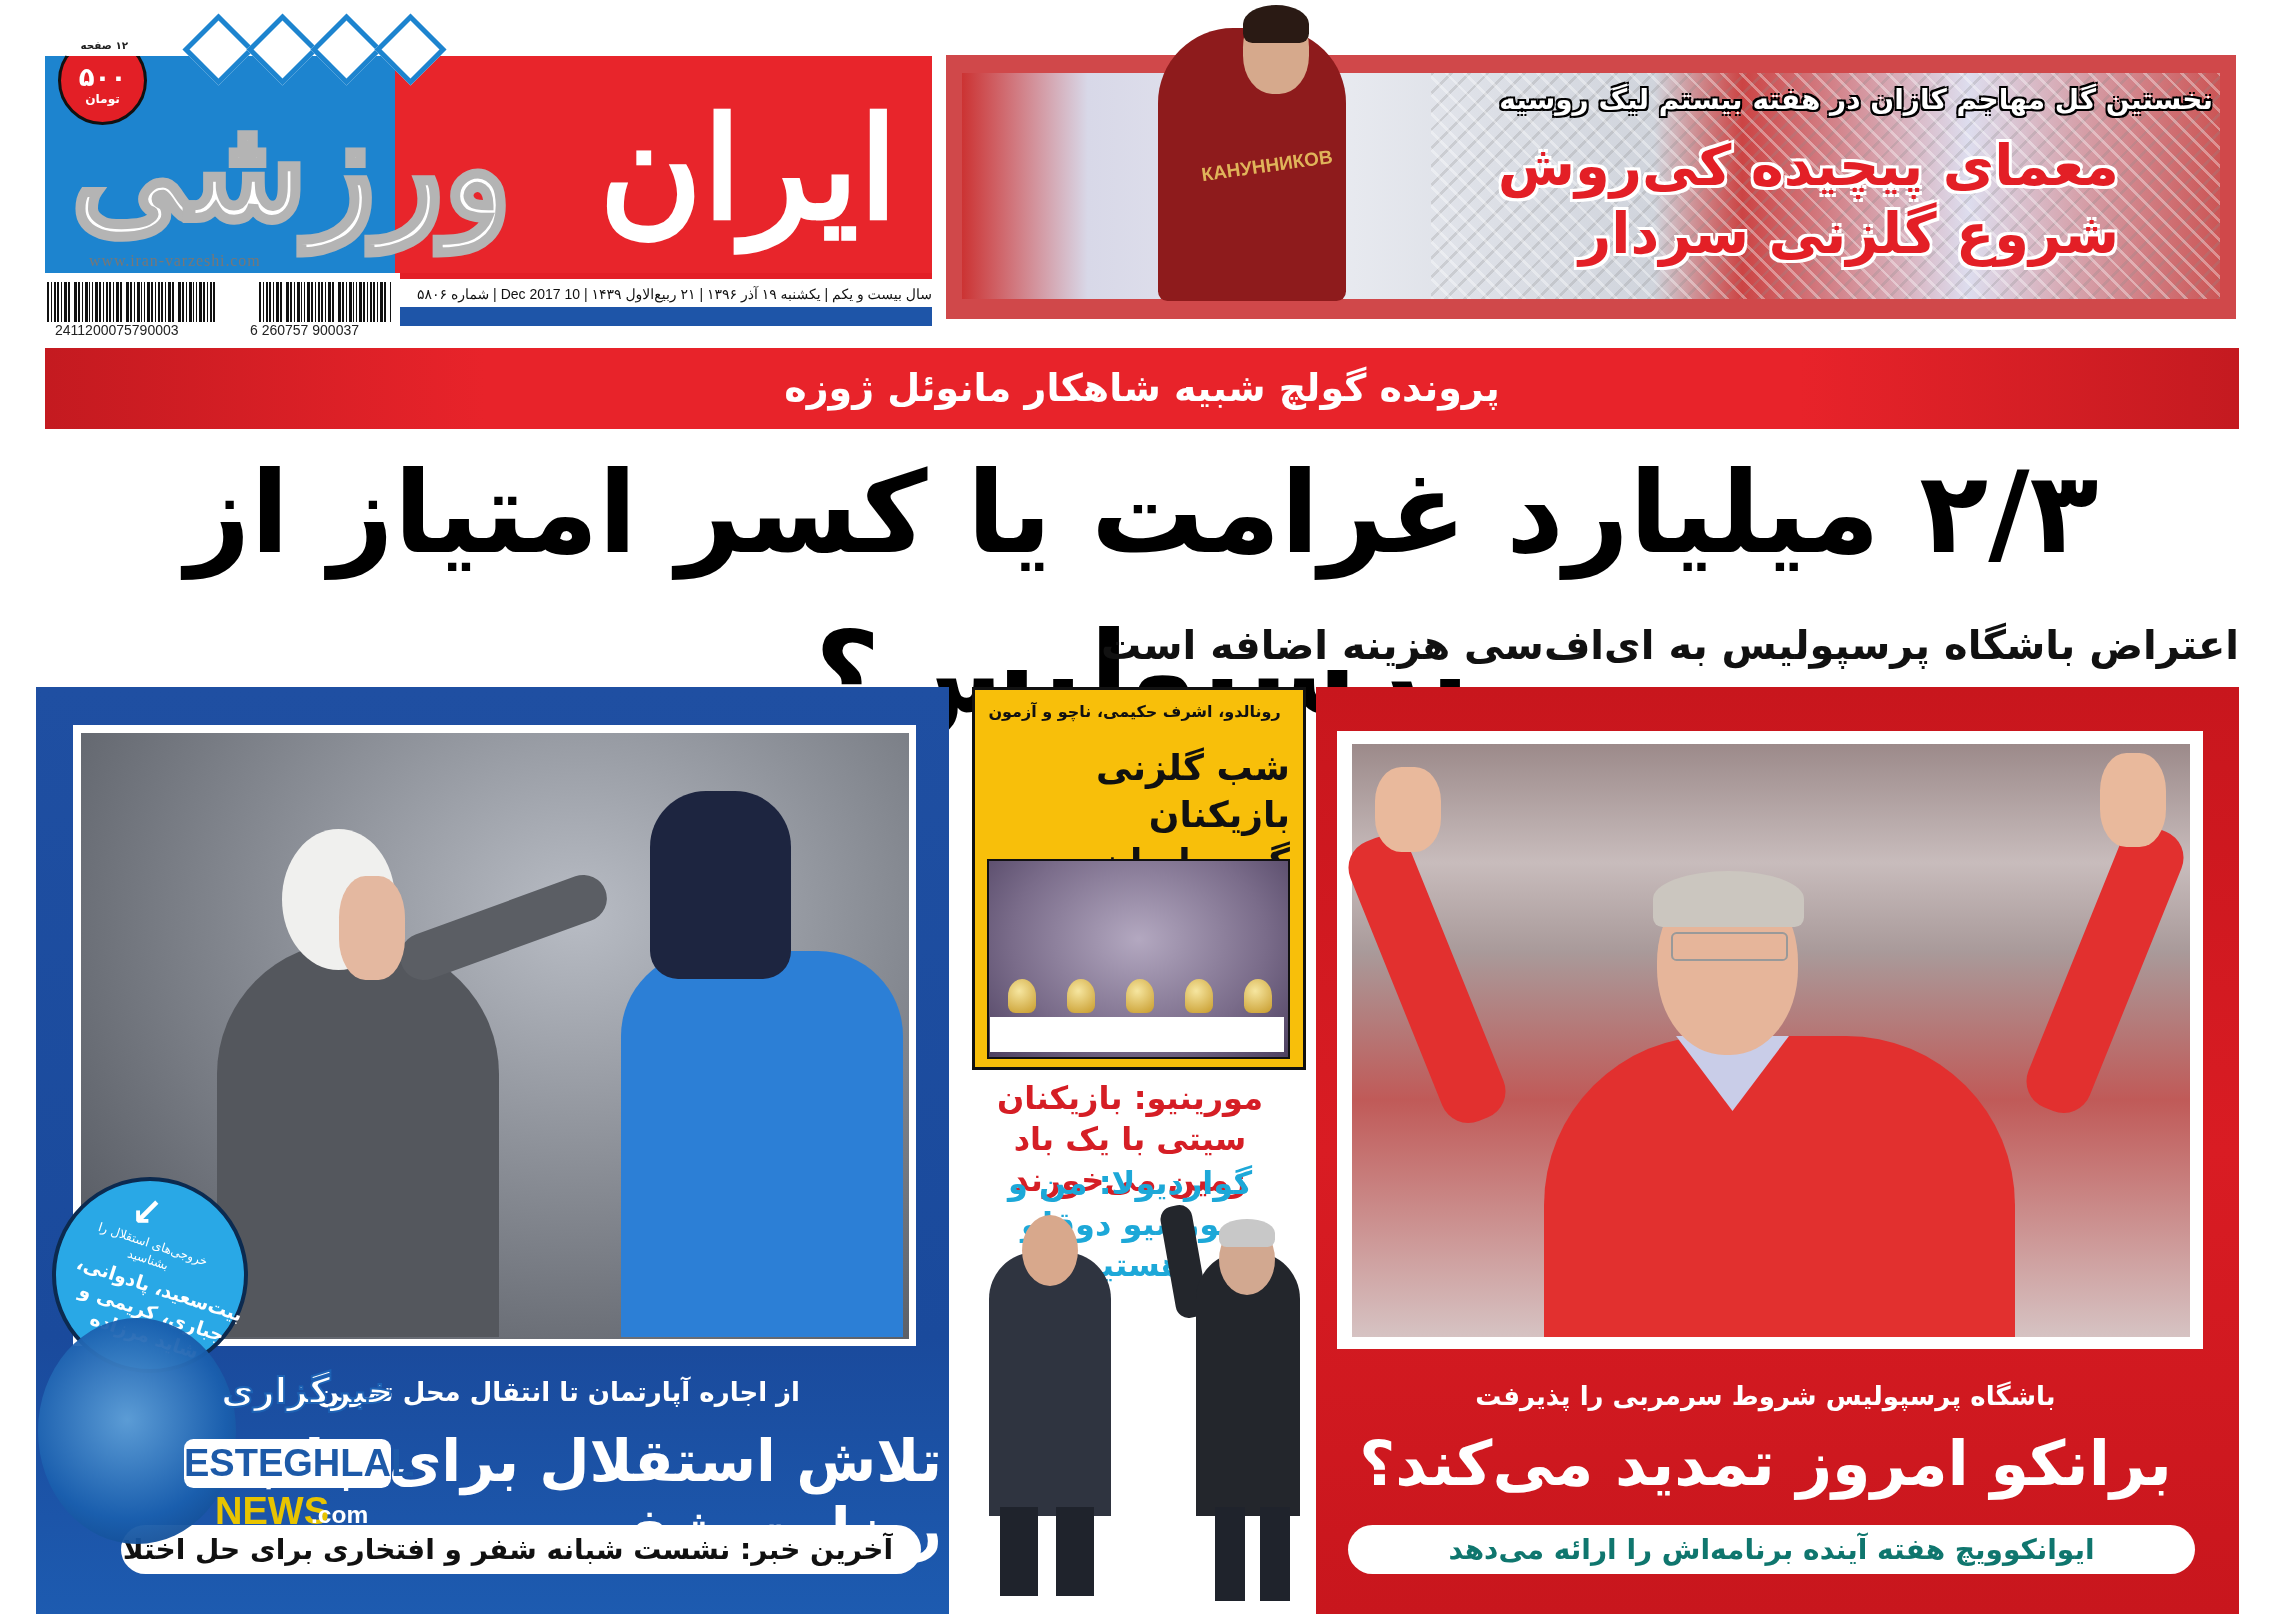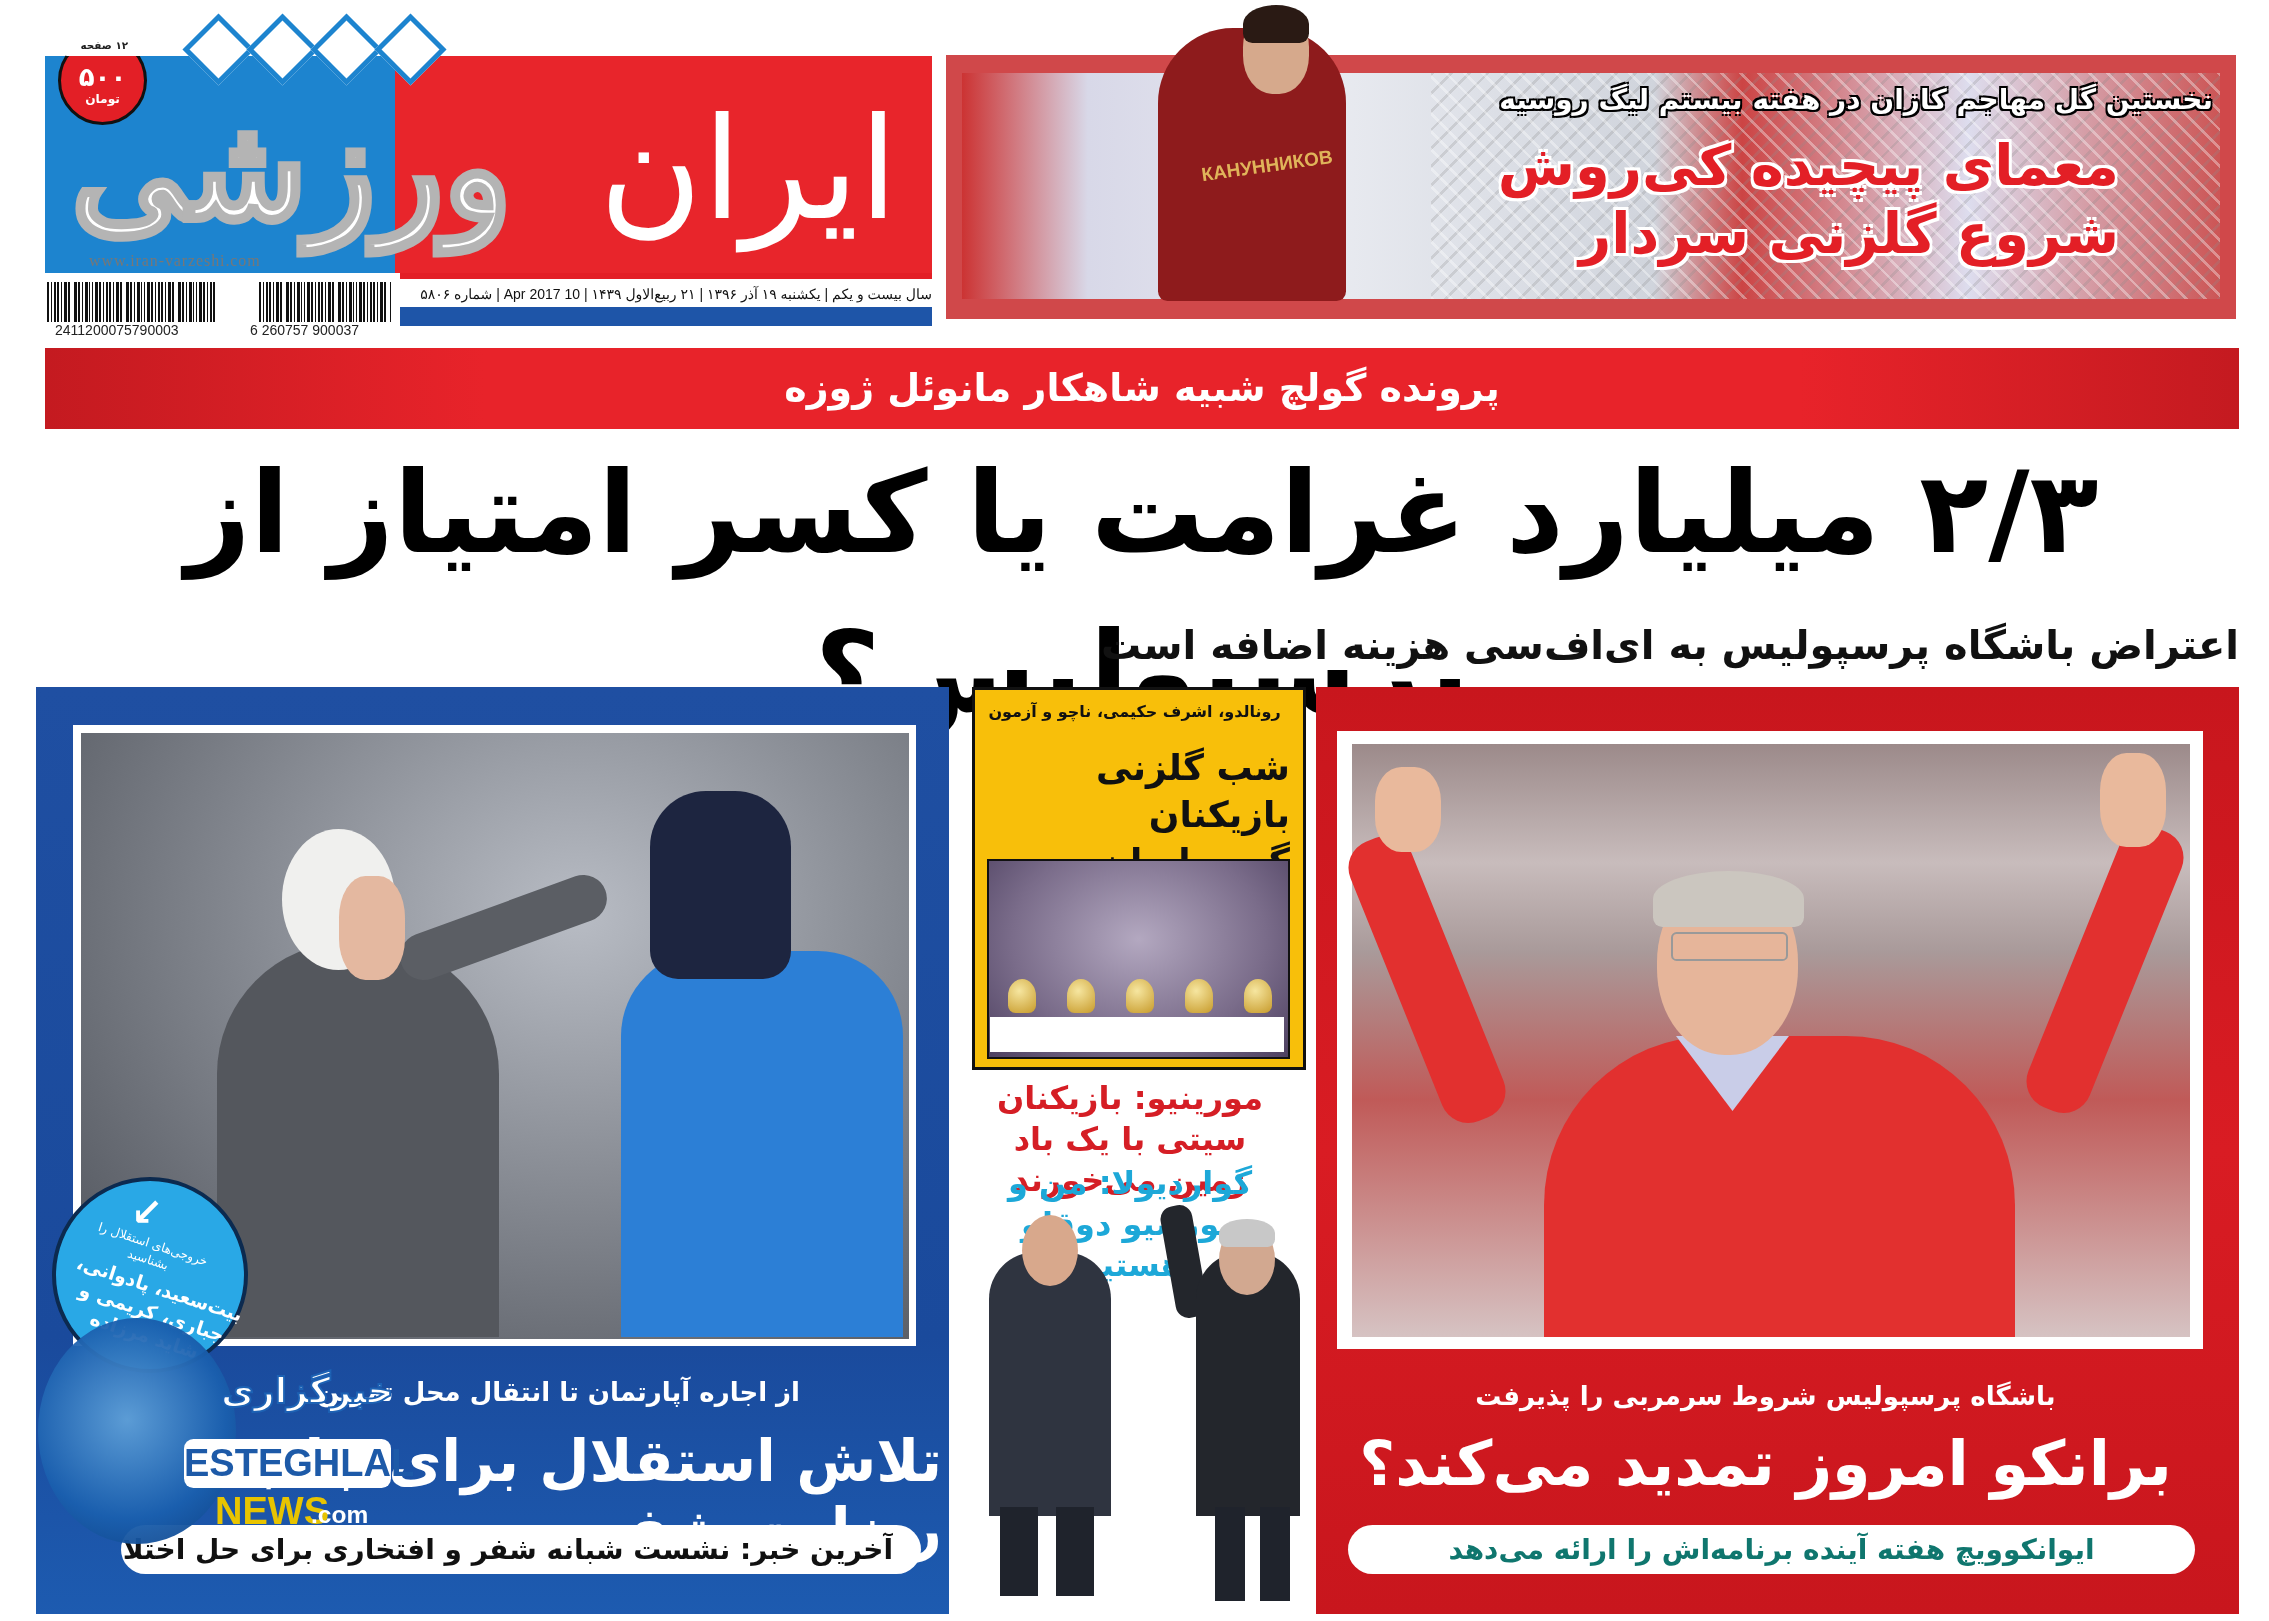--- a/index.html
+++ b/index.html
@@ -5,21 +5,21 @@
   html,body{margin:0;padding:0;background:#fff;}
   body{width:2269px;height:1621px;position:relative;overflow:hidden;font-family:"DejaVu Sans",sans-serif;}
   .abs{position:absolute;}
   .rtl{direction:rtl;}
 
   
   .logo-red{left:395px;top:56px;width:537px;height:217px;background:#e8252b;}
   .logo-blue{left:45px;top:56px;width:358px;height:217px;background:#1d84cf;}
   .logo-diamonds{left:193px;top:23.5px;width:245px;height:47px;display:flex;gap:13px;}
   .logo-diamonds span{display:block;width:41px;height:41px;background:#fff;border:5.6px solid #1d84cf;transform:rotate(45deg);}
-  .logo-text-ir{left:565px;top:75px;width:367px;height:188px;color:#fff;font-size:141px;font-weight:normal;text-align:center;line-height:188px;font-family:"DejaVu Serif",serif;}
+  .logo-text-ir{left:565px;top:75px;width:367px;height:188px;color:#fff;font-size:141px;font-weight:bold;text-align:center;line-height:188px;font-family:"DejaVu Serif",serif;}
   .logo-text-vz{left:56px;top:75px;width:471px;height:188px;color:#fff;font-size:141px;font-weight:bold;text-align:center;line-height:188px;-webkit-text-stroke:5.6px #b4b4b4;font-family:"DejaVu Serif",serif;}
   .price-badge{left:58px;top:36px;width:83px;height:83px;border-radius:50%;background:#e31f26;border:3.8px solid #111;color:#fff;text-align:center;font-weight:bold;}
   .price-badge .pages{position:absolute;top:-3.8px;left:3.8px;width:79px;height:21px;background:#fff;color:#222;font-size:10.4px;line-height:21px;border-radius:38px 38px 3.8px 3.8px;}
   .price-badge .amount{position:absolute;top:22.6px;left:0;width:100%;font-size:26px;}
   .price-badge .unit{position:absolute;top:53px;left:0;width:100%;font-size:12.2px;}
   .website{left:89px;top:252px;width:282px;color:#777;font-size:16px;letter-spacing:0.9px;font-family:"Liberation Serif",serif;}
   .barcode{top:282px;height:40px;background:repeating-linear-gradient(90deg,#111 0 1.9px,#fff 1.9px 3.8px,#111 3.8px 4.7px,#fff 4.7px 6.6px,#111 6.6px 9.4px,#fff 9.4px 10.4px);}
   .barcode-num{top:322px;font-size:14px;color:#222;font-family:"Liberation Sans",sans-serif;}
   .dateline-red{left:400px;top:273px;width:532px;height:5.6px;background:#e31f26;}
   .dateline{left:400px;top:282px;width:532px;height:24.5px;font-size:14px;color:#111;line-height:24.5px;text-align:right;white-space:nowrap;overflow:hidden;font-family:"Liberation Sans",sans-serif;}
@@ -122,21 +122,21 @@
   <div class="pages">۱۲ صفحه</div>
   <div class="amount">۵۰۰</div>
   <div class="unit">تومان</div>
 </div>
 <div class="abs website">www.iran-varzeshi.com</div>
 <div class="abs barcode" style="left:47px;width:169px;"></div>
 <div class="abs barcode-num" style="left:55px;">2411200075790003</div>
 <div class="abs barcode" style="left:259px;width:132px;"></div>
 <div class="abs barcode-num" style="left:250px;">6 260757 900037</div>
 <div class="abs dateline-red"></div>
-<div class="abs dateline rtl">سال بیست و یکم | یکشنبه ۱۹ آذر ۱۳۹۶ | ۲۱ ربیع‌الاول ۱۴۳۹ | 10 Apr 2017 | شماره ۵۸۰۶</div>
+<div class="abs dateline rtl">سال بیست و یکم | یکشنبه ۱۹ آذر ۱۳۹۶ | ۲۱ ربیع‌الاول ۱۴۳۹ | 10 Dec 2017 | شماره ۵۸۰۶</div>
 <div class="abs dateline-blue"></div>
 
 <div class="abs promo"></div>
 <div class="abs promo-photo"></div>
 <div class="abs promo-net"></div>
 <div class="abs player1"></div>
 <div class="abs player1-head"></div>
 <div class="abs player1-hair"></div>
 <div class="abs jersey-name">КАНУННИКОВ</div>
 <div class="abs promo-kicker rtl">نخستین گل مهاجم کازان در هفته بیستم لیگ روسیه</div>

